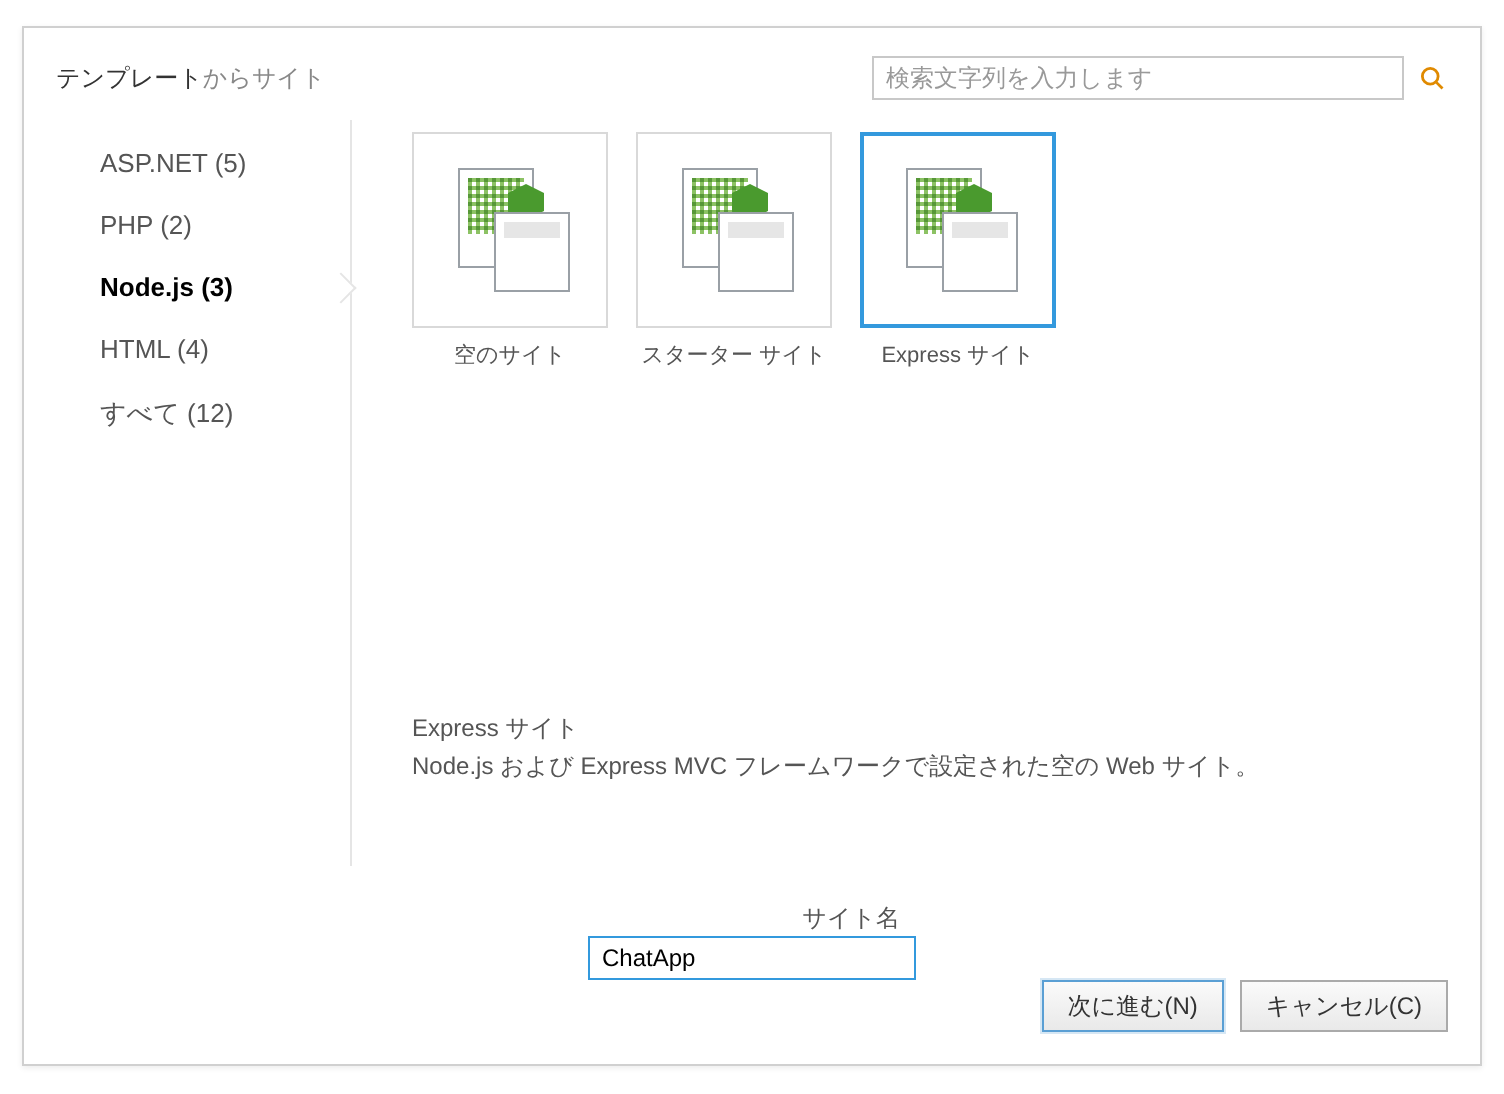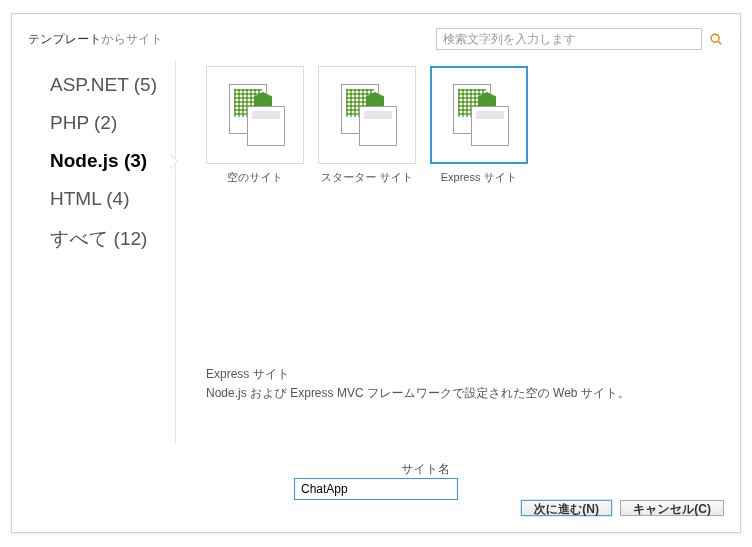--- a/index.html
+++ b/index.html
@@ -54,21 +54,21 @@
 .sidebar {
   width: 148px;
   border-right: 1px solid #e5e5e5;
   padding-top: 6px;
   position: relative;
 }
 .sidebar-item {
   padding: 8px 12px 8px 22px;
   color: #555;
   cursor: pointer;
-  font-size: 19px;
+  font-size: 13px;
 }
 .sidebar-item.selected {
   font-weight: 700;
   color: #000;
   position: relative;
 }
 .sidebar-item.selected::after {
   content: "";
   position: absolute;
   right: -1px;
@@ -172,28 +172,27 @@
   border: 1px solid #3399dd;
   padding: 0 6px;
   font-size: 12px;
 }
 .footer-buttons {
   margin-left: auto;
   display: flex;
   gap: 8px;
 }
 .btn {
-  height: 16px;
+  height: 26px;
   padding: 0 12px;
   border: 1px solid #aaa;
   background: linear-gradient(#fafafa, #e9e9e9);
   font-size: 12px;
   cursor: pointer;
   color: #333;
-  font-weight: bold;
 }
 .btn.primary {
   border: 1px solid #5a9fd4;
   box-shadow: 0 0 0 1px rgba(90,159,212,0.25);
 }
 </style>
 </head>
 <body>
 
 <div class="dialog">

